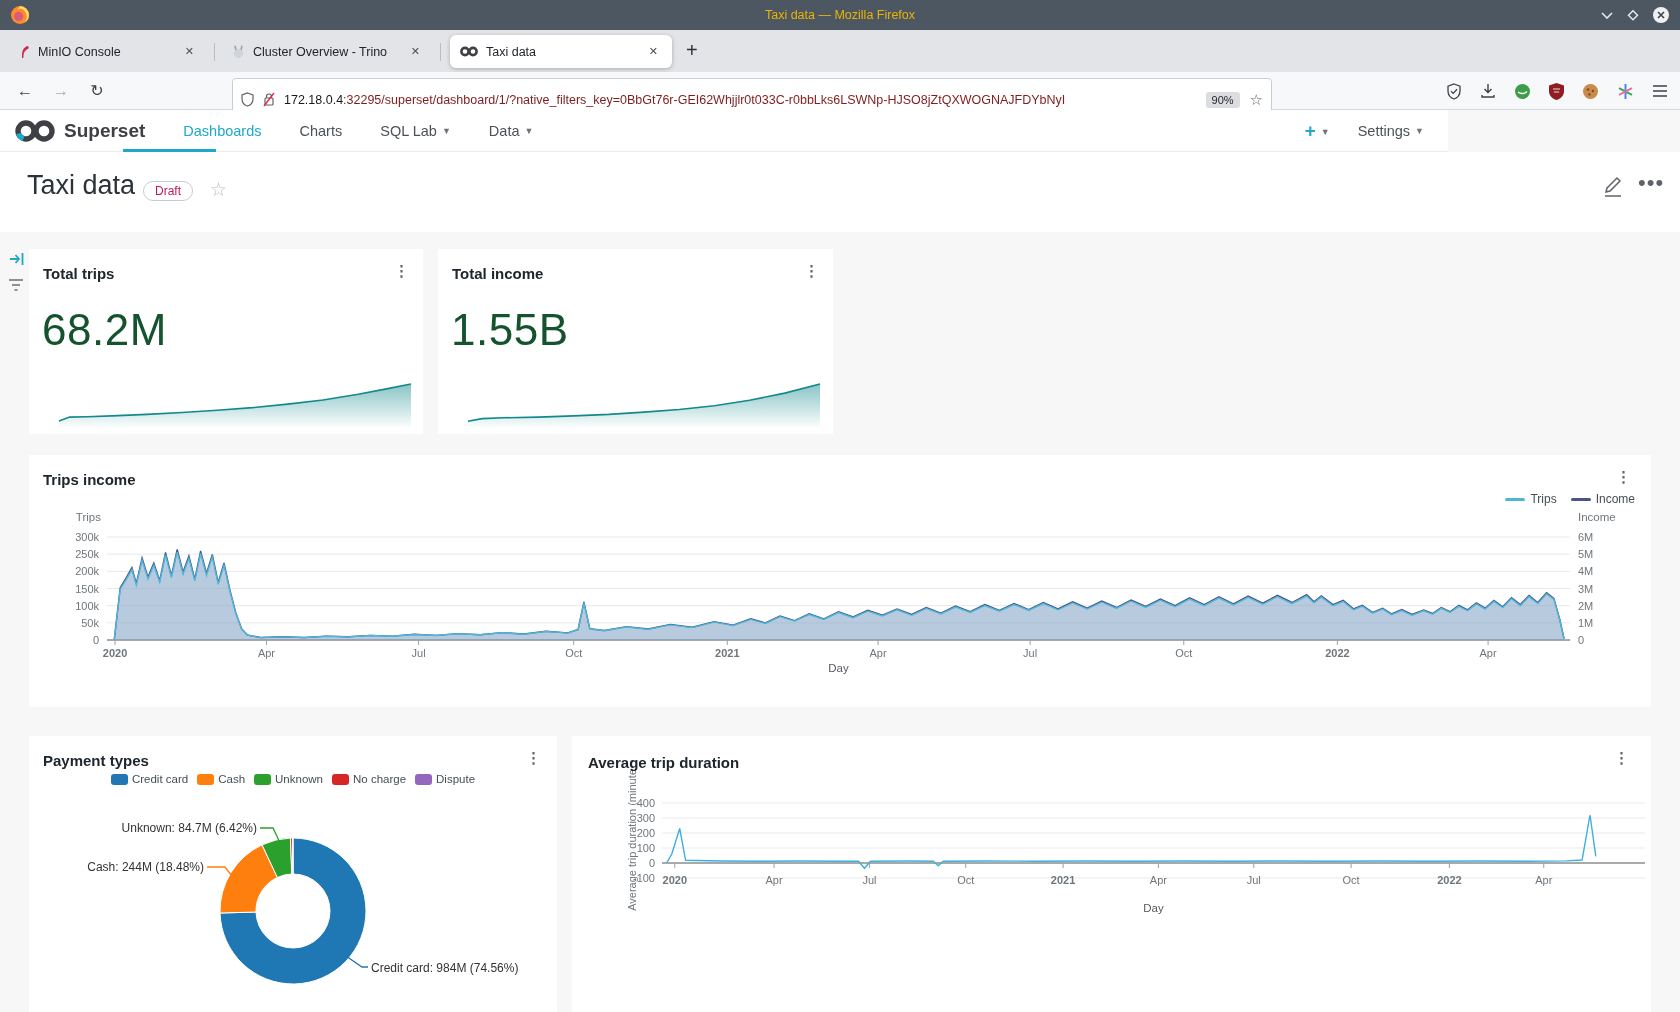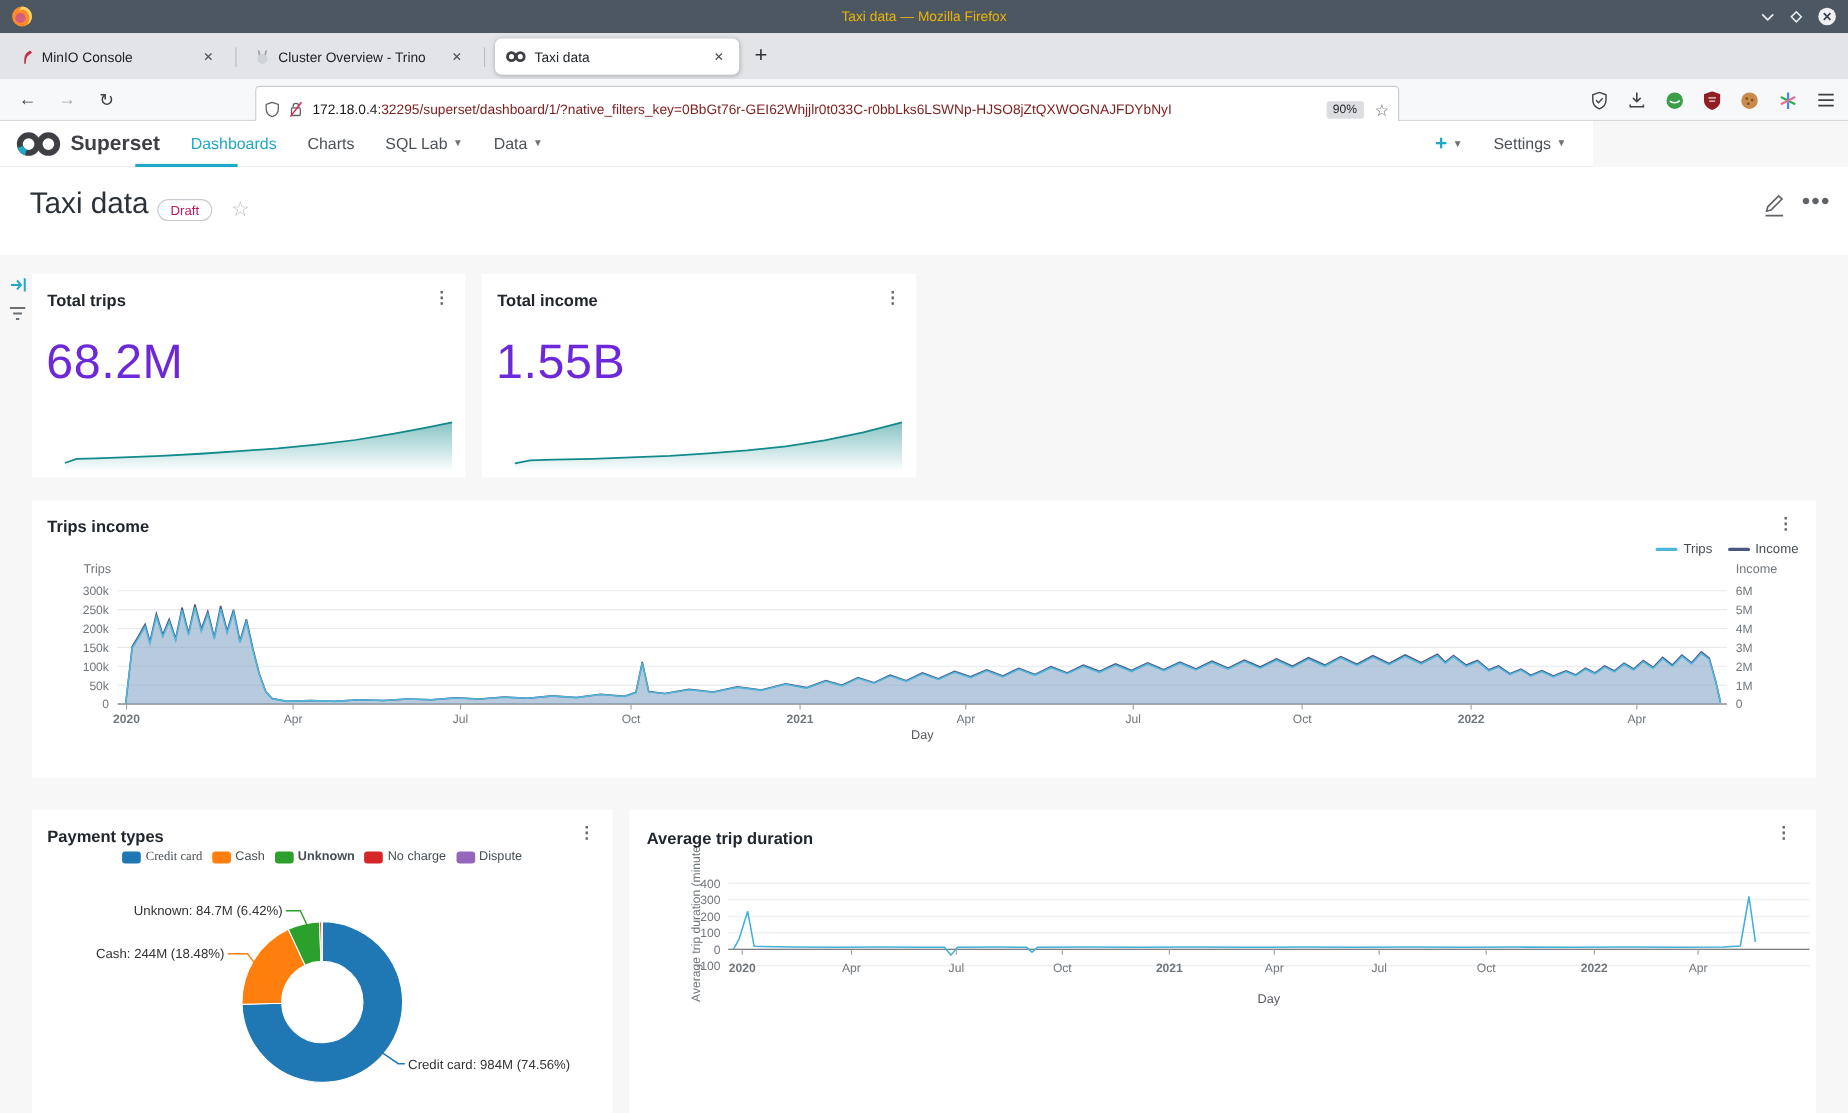--- a/index.html
+++ b/index.html
@@ -20,34 +20,34 @@
 .toolbar{position:absolute;left:0;top:72px;width:1680px;height:38px;background:#f7f8f9;border-bottom:1px solid #d4d7db;display:flex;align-items:center}
 .navbtn{width:30px;text-align:center;font-size:16px;color:#3e4148}
 .urlbox{position:absolute;left:232px;top:6px;width:1040px;height:43px;background:#fff;border:1px solid #c9ccd2;border-radius:4px;display:flex;align-items:center;padding:0 8px;font-size:12.5px}
 .urlhost{color:#17191d}
 .urlrest{color:#7f1d1d;white-space:nowrap;overflow:hidden;max-width:820px}
 .zoombadge{margin-left:auto;background:#dcdde1;border-radius:3px;font-size:11px;color:#24262b;padding:2px 6px}
 .exticons{position:absolute;right:12px;top:0;height:38px;display:flex;align-items:center;gap:18px}
 
 .ssnav{position:absolute;left:0;top:110px;width:1448px;height:42px;background:#fff;border-bottom:1px solid #ececec;display:flex;align-items:center}
 .brandtxt{font-size:19px;font-weight:700;color:#3f4046;margin-left:8px}
-.navitem{font-size:14.5px;color:#4c5157;margin-left:28px}
+.navitem{font-size:14.5px;color:#4c5157;margin-left:38px}
 .navitem.active{color:#1fa8c9}
 .caret{font-size:9px;color:#6e747b;margin-left:5px;vertical-align:2px}
 .nav-underline{position:absolute;left:123px;top:149px;width:93px;height:3px;background:#1fa8c9}
 .navright{position:absolute;right:24px;display:flex;align-items:center;gap:28px;font-size:14.5px;color:#4c5157}
 .dashhdr{position:absolute;left:0;top:152px;width:1680px;height:80px;background:#fff}
 .dashtitle{position:absolute;left:27px;top:18px;font-size:27px;color:#2b323a;font-weight:500}
 .draftpill{position:absolute;left:143px;top:29px;border:1px solid #c7cbd1;border-radius:11px;padding:2px 11px;font-size:12px;color:#be185d;background:#fff}
 .favstar{position:absolute;left:210px;top:26px;font-size:19px;color:#b7bdc6}
 
 .panel{position:absolute;background:#fff}
 .ptitle{position:absolute;left:14px;top:16px;font-size:15px;font-weight:700;color:#20262e}
 .kebab{position:absolute;top:14px;font-size:15px;font-weight:700;color:#5f666d;letter-spacing:0;line-height:1}
-.bignum{position:absolute;left:13px;top:56px;font-size:44px;color:#6d28d9;letter-spacing:.5px}
+.bignum{position:absolute;left:13px;top:56px;font-size:44px;color:#14532d;letter-spacing:.5px}
 .legend-row{position:absolute;display:flex;align-items:center;gap:14px;font-size:12px;color:#464e54}
 .legend-item{display:flex;align-items:center;gap:5px}
 svg text{font-family:"Liberation Sans",sans-serif}
 </style>
 </head>
 <body>
 
 <div class="screen">
 
   <div class="titlebar">
@@ -286,29 +286,29 @@
         <path d="M85.3,184.3L91.2,134.2L97.0,124.9L102.9,114.6L107.3,130.1L113.1,105.3L119.0,123.9L124.8,110.2L130.7,127.3L136.5,99.9L142.4,122.5L148.2,97.1L154.1,119.1L159.9,103.3L165.8,125.9L171.6,98.5L177.5,120.5L183.3,101.9L189.2,129.4L195.0,110.2L200.9,136.2L206.7,158.2L212.6,174.0L218.4,180.2L231.6,182.6L253.6,181.9L275.5,182.6L297.4,181.2L319.4,181.9L341.3,180.5L363.3,181.2L385.2,179.5L407.2,180.5L429.1,178.8L451.1,179.8L473.0,177.8L495.0,179.2L516.9,176.4L538.8,178.1L549.1,174.7L554.9,147.9L560.8,174.0L575.4,175.7L597.4,172.0L619.3,174.4L641.3,169.9L663.2,172.6L685.1,167.1L704.2,170.6L721.7,164.4L736.4,168.5L751.0,161.7L765.6,166.1L780.2,159.6L794.9,164.4L809.5,157.5L824.1,162.7L838.8,156.2L853.4,161.0L868.0,154.8L882.7,160.3L897.3,153.4L911.9,158.9L926.5,152.0L941.2,157.5L955.8,150.7L970.4,156.2L985.1,149.6L999.7,155.5L1014.3,148.6L1029.0,154.8L1043.6,147.9L1058.2,154.1L1072.8,147.2L1087.5,153.4L1102.1,146.2L1116.7,152.4L1131.4,145.2L1146.0,151.7L1160.6,144.1L1175.3,150.7L1189.9,143.1L1204.5,150.0L1219.1,142.4L1233.8,149.3L1248.4,141.7L1263.0,148.6L1277.7,141.1L1285.0,147.9L1292.3,142.1L1304.0,150.7L1314.2,146.5L1324.5,154.8L1333.3,151.4L1343.5,158.2L1353.7,154.1L1362.5,159.6L1372.8,155.5L1383.0,160.3L1394.7,155.8L1403.5,159.3L1412.3,153.4L1421.0,157.5L1429.8,151.4L1438.6,155.8L1447.4,148.9L1456.1,154.1L1464.9,146.5L1473.7,152.7L1482.5,143.8L1491.3,150.7L1500.0,141.7L1508.8,148.6L1517.6,139.0L1524.9,144.5L1530.8,165.1L1535.1,183.6L1535.148,185L85.315,185Z" fill="rgba(125,160,195,0.55)"></path>
         <path d="M85.3,184.3L91.2,132.7L97.0,123.1L102.9,112.5L107.3,128.4L113.1,103.0L119.0,122.1L124.8,107.9L130.7,125.6L136.5,97.3L142.4,120.6L148.2,94.5L154.1,117.1L159.9,100.8L165.8,124.2L171.6,95.9L177.5,118.5L183.3,99.4L189.2,127.7L195.0,107.9L200.9,134.8L206.7,157.4L212.6,173.7L218.4,180.0L231.6,182.5L253.6,181.8L275.5,182.5L297.4,181.1L319.4,181.8L341.3,180.4L363.3,181.1L385.2,179.3L407.2,180.4L429.1,178.6L451.1,179.7L473.0,177.6L495.0,179.0L516.9,176.2L538.8,177.9L549.1,174.4L554.9,146.8L560.8,173.7L575.4,175.5L597.4,171.6L619.3,174.0L641.3,169.4L663.2,172.3L685.1,166.6L704.2,170.1L721.7,163.8L736.4,168.0L751.0,161.0L765.6,165.6L780.2,158.8L794.9,163.8L809.5,156.7L824.1,162.0L838.8,155.3L853.4,160.2L868.0,153.9L882.7,159.5L897.3,152.5L911.9,158.1L926.5,151.1L941.2,156.7L955.8,149.6L970.4,155.3L985.1,148.6L999.7,154.6L1014.3,147.5L1029.0,153.9L1043.6,146.8L1058.2,153.2L1072.8,146.1L1087.5,152.5L1102.1,145.0L1116.7,151.4L1131.4,144.0L1146.0,150.7L1160.6,142.9L1175.3,149.6L1189.9,141.9L1204.5,148.9L1219.1,141.1L1233.8,148.2L1248.4,140.4L1263.0,147.5L1277.7,139.7L1285.0,146.8L1292.3,140.8L1304.0,149.6L1314.2,145.4L1324.5,153.9L1333.3,150.3L1343.5,157.4L1353.7,153.2L1362.5,158.8L1372.8,154.6L1383.0,159.5L1394.7,154.9L1403.5,158.5L1412.3,152.5L1421.0,156.7L1429.8,150.3L1438.6,154.9L1447.4,147.9L1456.1,153.2L1464.9,145.4L1473.7,151.8L1482.5,142.6L1491.3,149.6L1500.0,140.4L1508.8,147.5L1517.6,137.6L1524.9,143.3L1530.8,164.5L1535.1,183.6" fill="none" stroke="#4a5585" stroke-width="1.4"></path>
         <path d="M85.3,184.3L91.2,134.2L97.0,124.9L102.9,114.6L107.3,130.1L113.1,105.3L119.0,123.9L124.8,110.2L130.7,127.3L136.5,99.9L142.4,122.5L148.2,97.1L154.1,119.1L159.9,103.3L165.8,125.9L171.6,98.5L177.5,120.5L183.3,101.9L189.2,129.4L195.0,110.2L200.9,136.2L206.7,158.2L212.6,174.0L218.4,180.2L231.6,182.6L253.6,181.9L275.5,182.6L297.4,181.2L319.4,181.9L341.3,180.5L363.3,181.2L385.2,179.5L407.2,180.5L429.1,178.8L451.1,179.8L473.0,177.8L495.0,179.2L516.9,176.4L538.8,178.1L549.1,174.7L554.9,147.9L560.8,174.0L575.4,175.7L597.4,172.0L619.3,174.4L641.3,169.9L663.2,172.6L685.1,167.1L704.2,170.6L721.7,164.4L736.4,168.5L751.0,161.7L765.6,166.1L780.2,159.6L794.9,164.4L809.5,157.5L824.1,162.7L838.8,156.2L853.4,161.0L868.0,154.8L882.7,160.3L897.3,153.4L911.9,158.9L926.5,152.0L941.2,157.5L955.8,150.7L970.4,156.2L985.1,149.6L999.7,155.5L1014.3,148.6L1029.0,154.8L1043.6,147.9L1058.2,154.1L1072.8,147.2L1087.5,153.4L1102.1,146.2L1116.7,152.4L1131.4,145.2L1146.0,151.7L1160.6,144.1L1175.3,150.7L1189.9,143.1L1204.5,150.0L1219.1,142.4L1233.8,149.3L1248.4,141.7L1263.0,148.6L1277.7,141.1L1285.0,147.9L1292.3,142.1L1304.0,150.7L1314.2,146.5L1324.5,154.8L1333.3,151.4L1343.5,158.2L1353.7,154.1L1362.5,159.6L1372.8,155.5L1383.0,160.3L1394.7,155.8L1403.5,159.3L1412.3,153.4L1421.0,157.5L1429.8,151.4L1438.6,155.8L1447.4,148.9L1456.1,154.1L1464.9,146.5L1473.7,152.7L1482.5,143.8L1491.3,150.7L1500.0,141.7L1508.8,148.6L1517.6,139.0L1524.9,144.5L1530.8,165.1L1535.1,183.6" fill="none" stroke="#4fb6da" stroke-width="1.4"></path>
       </svg>
   </div>
 
   <div class="panel" style="left:29px;top:736px;width:528px;height:300px">
     <div class="ptitle">Payment types</div>
     <div class="kebab" style="right:16px">⋮</div>
     <div class="legend-row" style="left:0;right:0;top:37px;justify-content:center;gap:9px;font-size:11.5px" id="pt-legend">
-        <span class="legend-item" style="gap: 4px; font-family: Liberation Serif, serif;">
+        <span class="legend-item" style="gap: 4px;">
           <span style="display:inline-block;width:17px;height:11px;border-radius:3px;background:#1F77B4"></span>
           <span>Credit card</span>
         </span>
         <span class="legend-item" style="gap: 4px;">
           <span style="display:inline-block;width:17px;height:11px;border-radius:3px;background:#FF7F0E"></span>
           <span>Cash</span>
         </span>
-        <span class="legend-item" style="gap: 4px; font-weight: bold;">
+        <span class="legend-item" style="gap: 4px;">
           <span style="display:inline-block;width:17px;height:11px;border-radius:3px;background:#2CA02C"></span>
           <span>Unknown</span>
         </span>
         <span class="legend-item" style="gap: 4px;">
           <span style="display:inline-block;width:17px;height:11px;border-radius:3px;background:#D62728"></span>
           <span>No charge</span>
         </span>
         <span class="legend-item" style="gap: 4px;">
           <span style="display:inline-block;width:17px;height:11px;border-radius:3px;background:#9467BD"></span>
           <span>Dispute</span>

